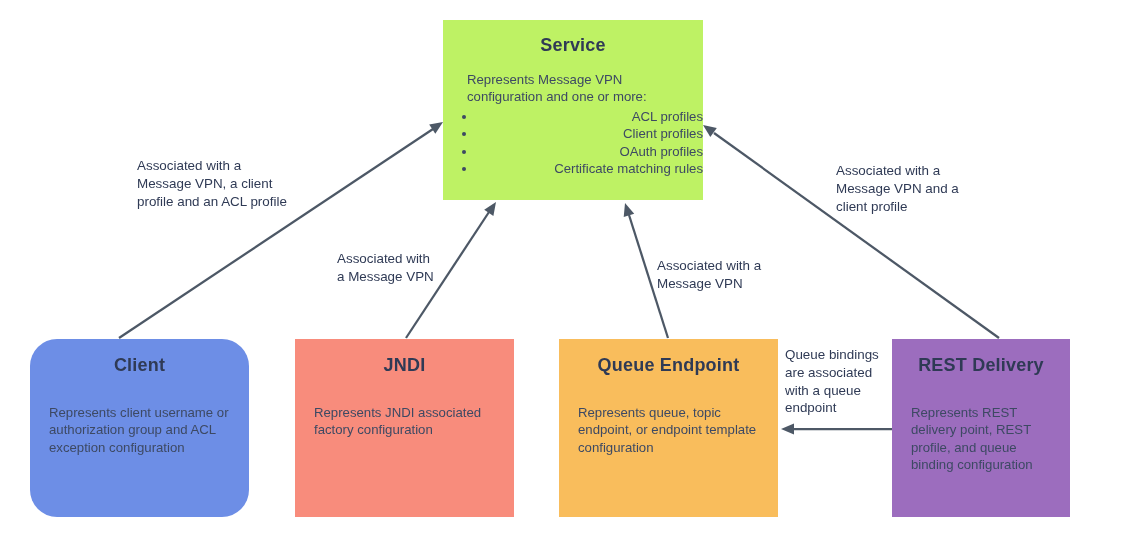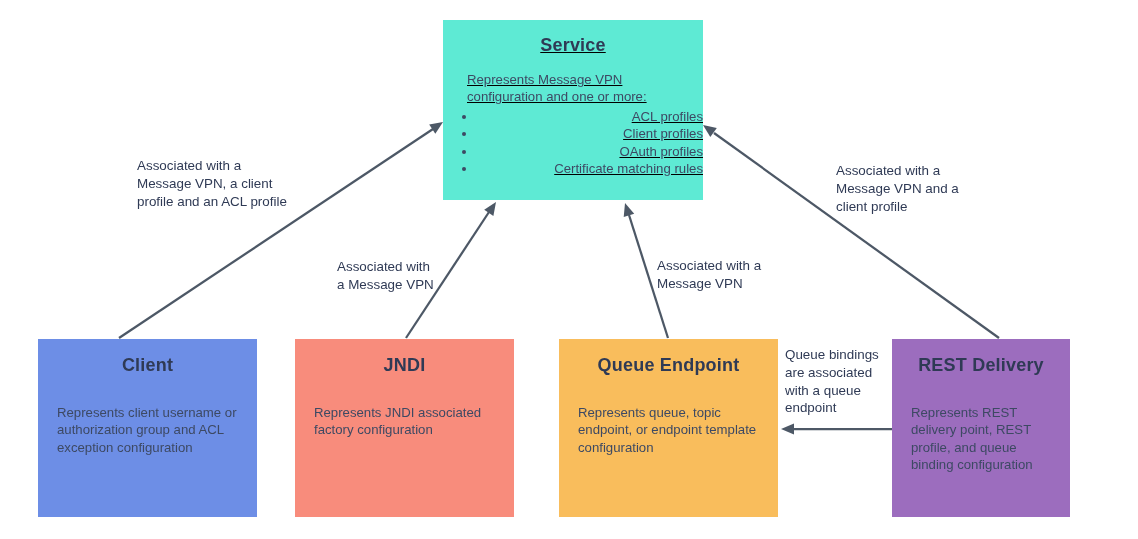--- a/index.html
+++ b/index.html
@@ -46,35 +46,35 @@
     color: #3D4963;
     font-size: 13.2px;
     line-height: 1.32;
     text-align: right;
   }
   .node-service li { padding-left: 0px; }
   
   .node-bottom { top: 339px; width: 219px; height: 178px; }
   .node-bottom .node-title { margin-top: 16px; }
   .node-bottom .node-body { margin: 28px 18px 0 19px; }
-  .node-client { left: 38px; }
+  .node-client { left: 30px; border-radius: 27px; }
   .node-jndi { left: 295px; }
   .node-queue { left: 559px; }
   .node-rest { left: 892px; width: 178px; }
   
   .edge-label {
     position: absolute;
     font-size: 13.4px;
     line-height: 1.33;
     color: #2F3A55;
     white-space: pre-line;
     text-align: left;
   }
   .label-client-service { left: 137px; top: 157px; }
-  .label-jndi-service   { left: 337px; top: 258px; }
+  .label-jndi-service   { left: 337px; top: 250px; }
   .label-queue-service  { left: 657px; top: 257px; }
   .label-rest-service   { left: 836px; top: 162px; }
   .label-rest-queue     { left: 785px; top: 346px; width: 110px; }
   .arrows-layer {
     position: absolute;
     left: 0; top: 0;
     width: 1138px;
     height: 539px;
     pointer-events: none;
   }
@@ -100,21 +100,21 @@
     <g>
       <line x1="999" y1="338" x2="714" y2="133" stroke-width="2.25" stroke="#4D5866"></line>
       <polygon points="703,125 716.8,128.1 710.3,137.1" fill="#4D5866"></polygon>
     </g>
     <g>
       <line x1="892" y1="429" x2="794" y2="429" stroke-width="2.25" stroke="#4D5866"></line>
       <polygon points="781,429 794,423.5 794,434.5" fill="#4D5866"></polygon>
     </g>
   </svg>
 
-  <div class="node node-service" style="background: #5eead4; text-decoration: underline;">
+  <div class="node node-service" style="background: #bef264;">
     <h2 class="node-title">Service</h2>
     <p class="node-body">Represents Message VPN configuration and one or more:</p>
     <ul>
       <li>ACL profiles</li>
       <li>Client profiles</li>
       <li>OAuth profiles</li>
       <li>Certificate matching rules</li>
     </ul>
   </div>
 

